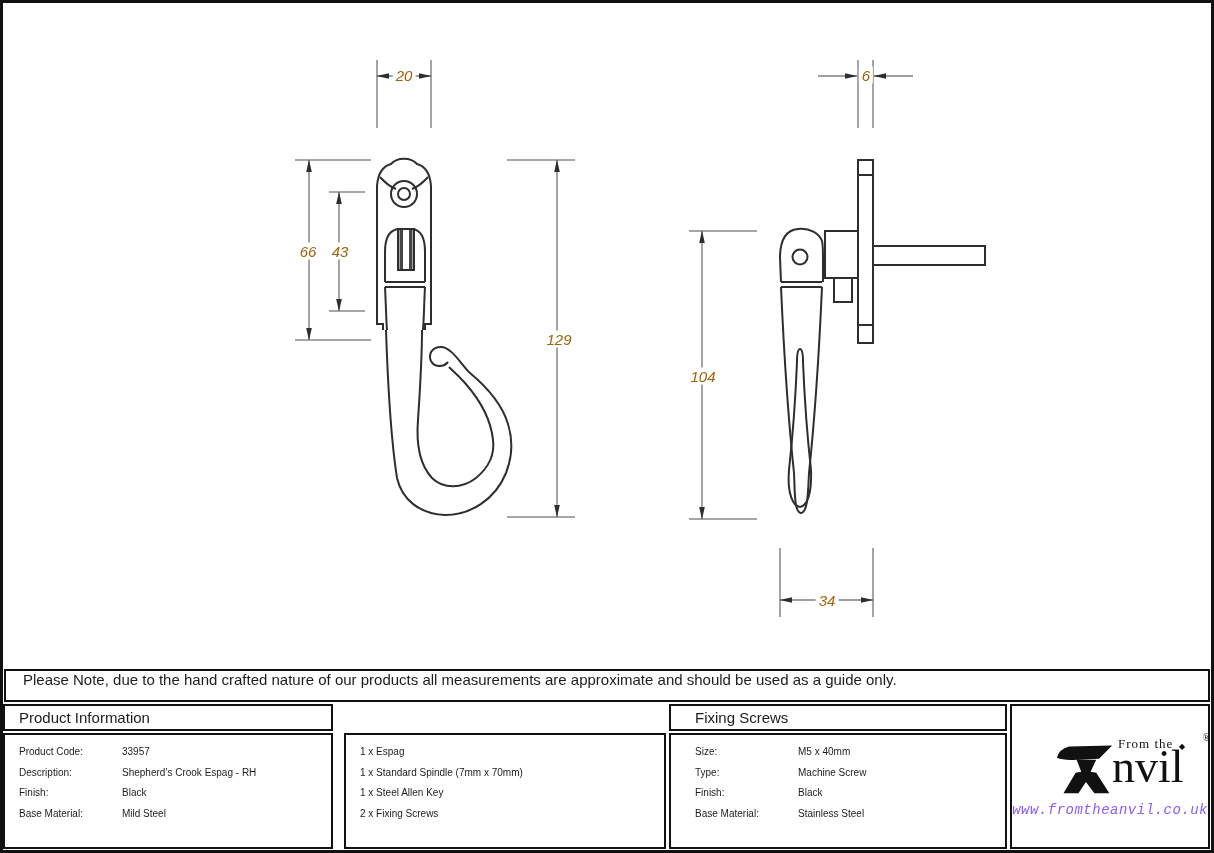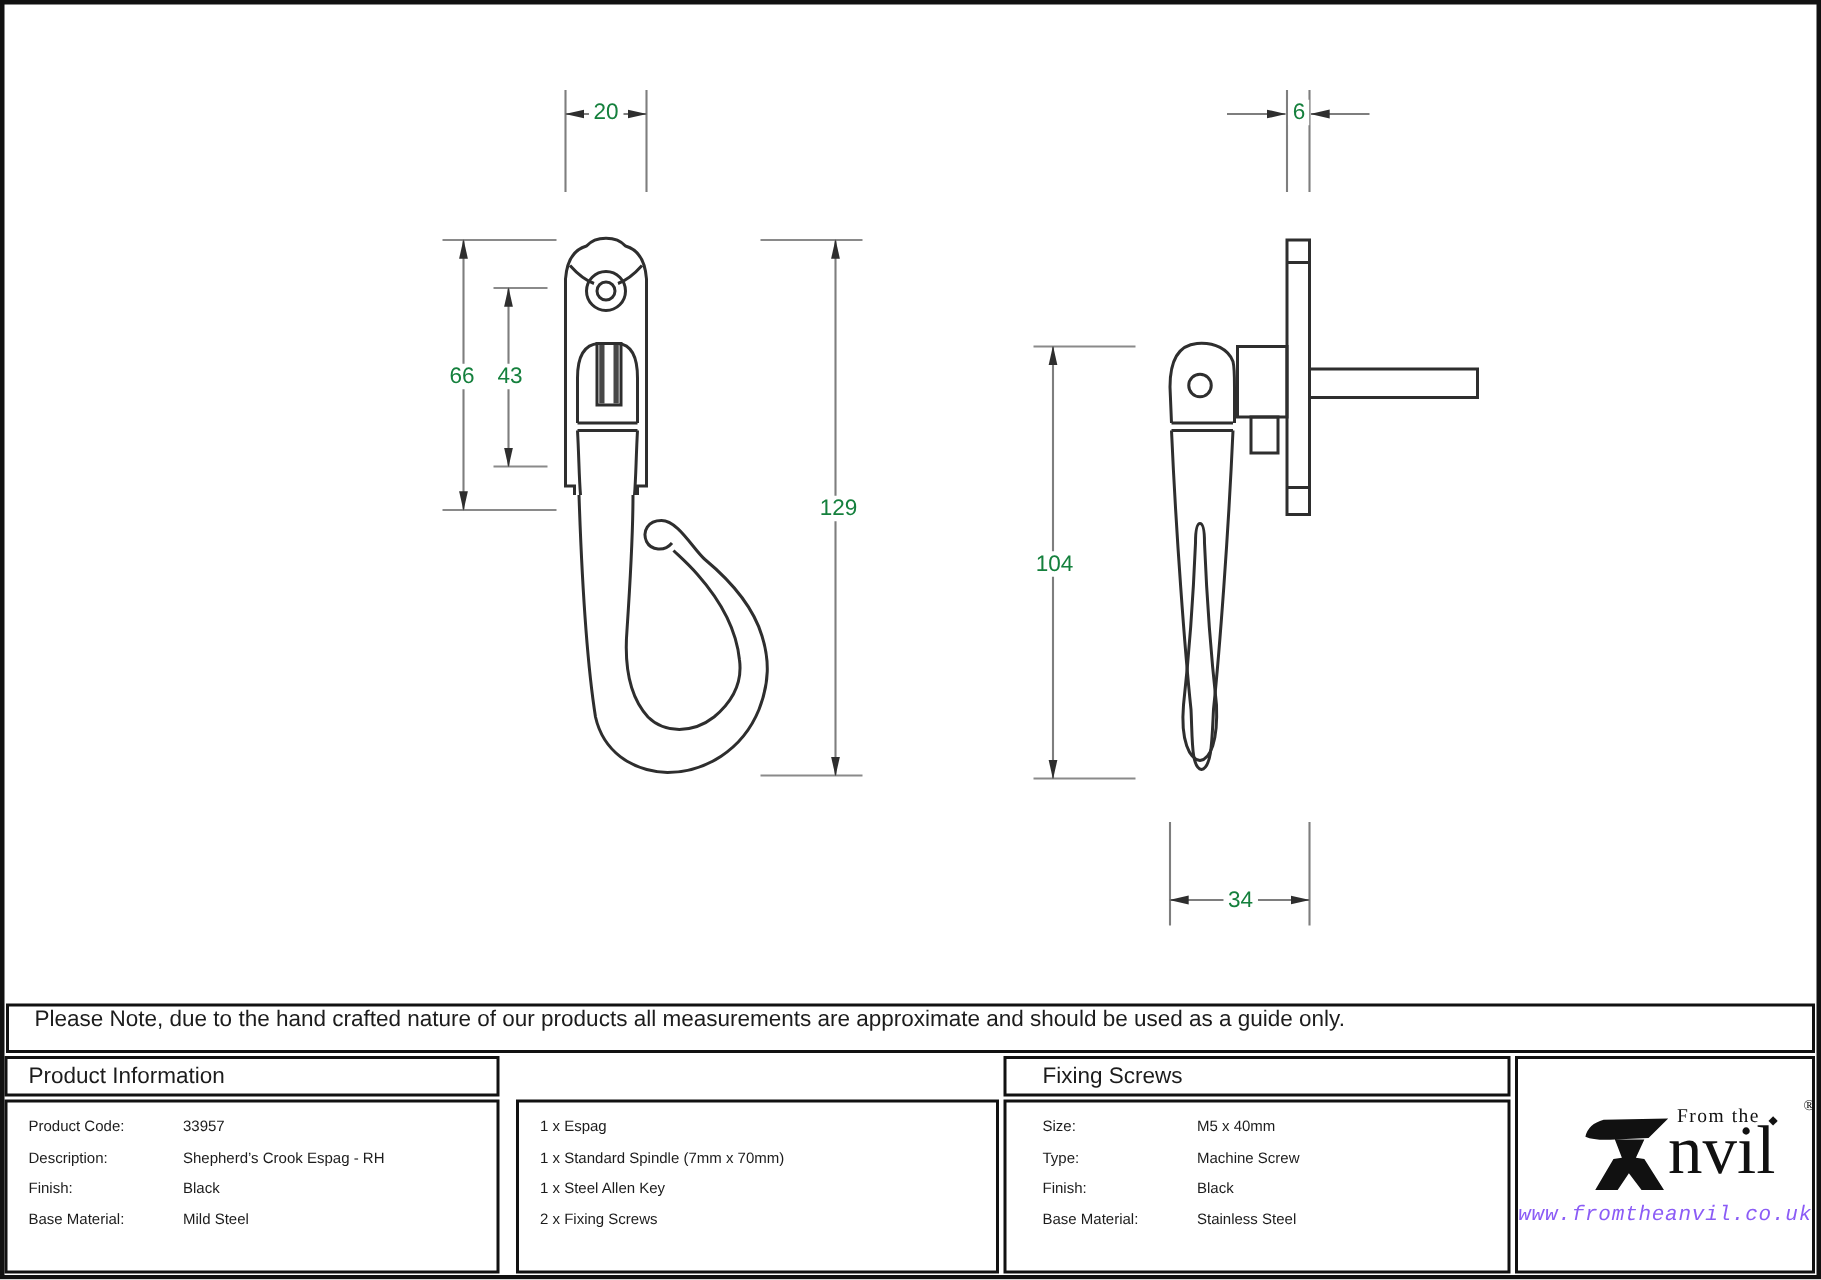--- a/index.html
+++ b/index.html
@@ -2,21 +2,21 @@
 <html><head>
 <meta charset="utf-8">
 <style>
   html,body{margin:0;padding:0;background:#e8e8e8;}
   .page{position:relative;width:1214px;height:853px;background:#ffffff;
         font-family:"Liberation Sans",sans-serif;color:#1c1c1c;overflow:hidden;}
   .frame{position:absolute;inset:0;border:3px solid #111;pointer-events:none;z-index:5;}
   .canvas{position:absolute;left:0;top:0;width:1214px;height:670px;}
   .canvas svg{position:absolute;left:0;top:0;}
   .dim{position:absolute;transform:translate(-50%,-50%);background:#fff;
-       padding:0 3px;font-size:15px;color:#15803d;white-space:nowrap;z-index:2;}
+       padding:0 3px;font-size:15px;color:#a16207;white-space:nowrap;z-index:2;font-style:italic;}
   .box{border:2px solid #111;box-sizing:border-box;position:absolute;background:#fff;}
   .note-box{left:4px;right:4px;top:669px;height:33px;display:flex;align-items:flex-start;
             padding-left:17px;font-size:15px;}
   .hdr{top:704px;height:27px;display:flex;align-items:center;padding-left:14px;font-size:15px;}
   .bodycell{top:733px;height:116px;padding:7px 0 0 14px;font-size:10px;}
   .c1{left:3px;width:330px;}
   .c2{left:344px;width:322px;}
   .c3{left:669px;width:338px;padding-left:24px;}
   .spec-row{display:flex;line-height:20.5px;}
   .spec-row .lbl{width:103px;flex:0 0 auto;}

